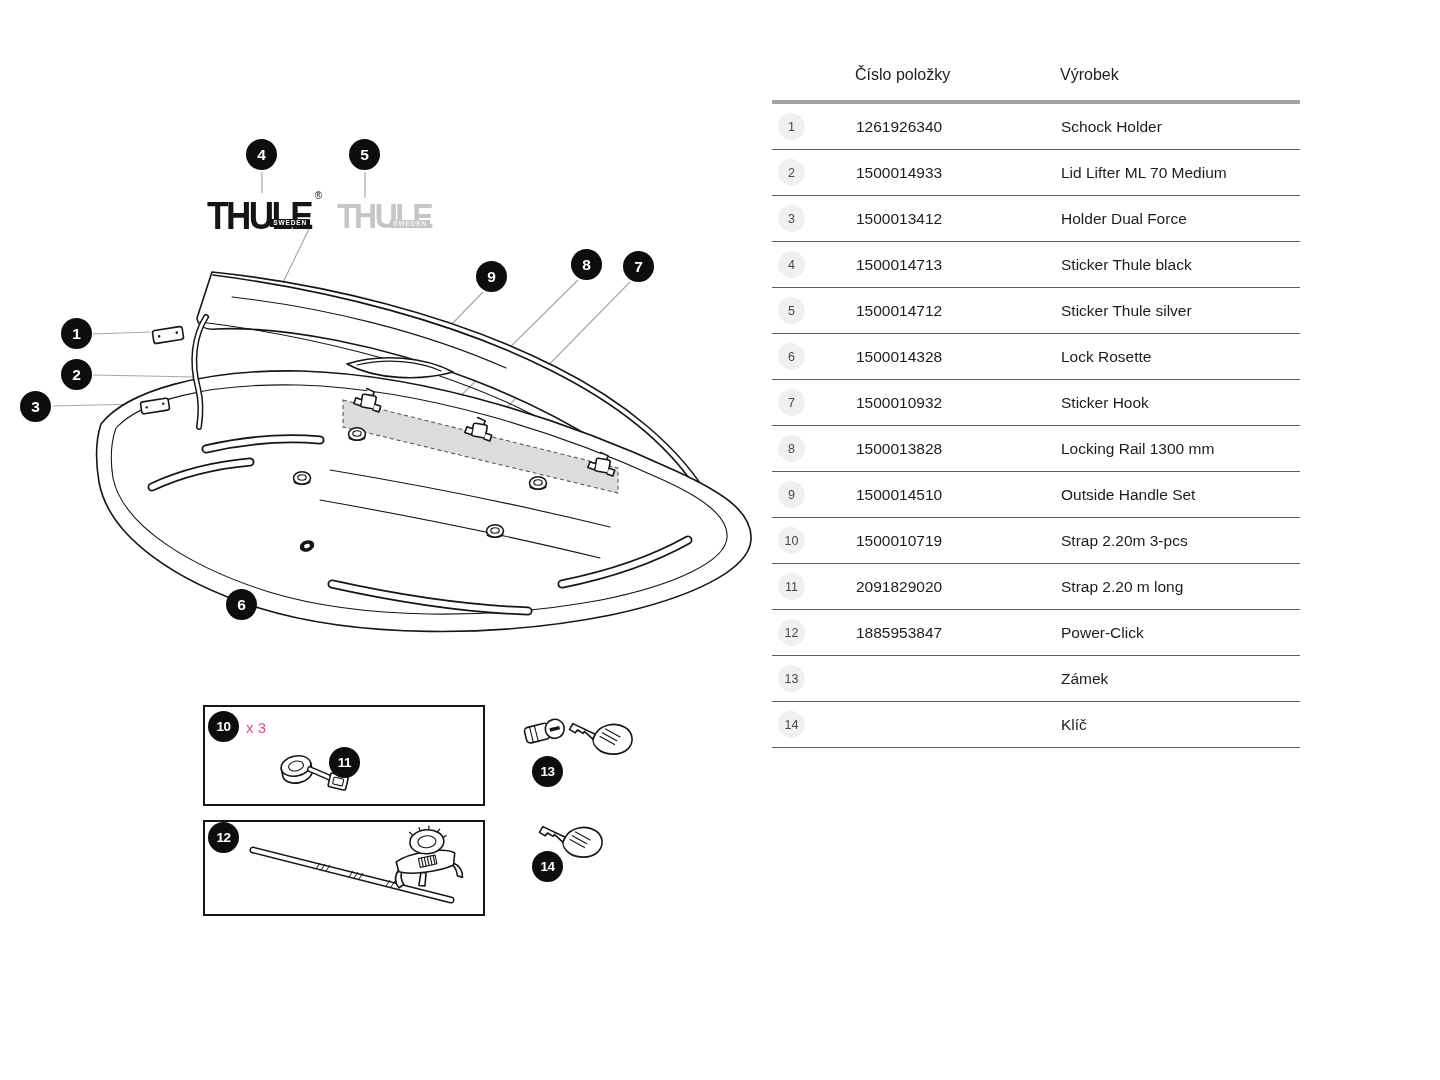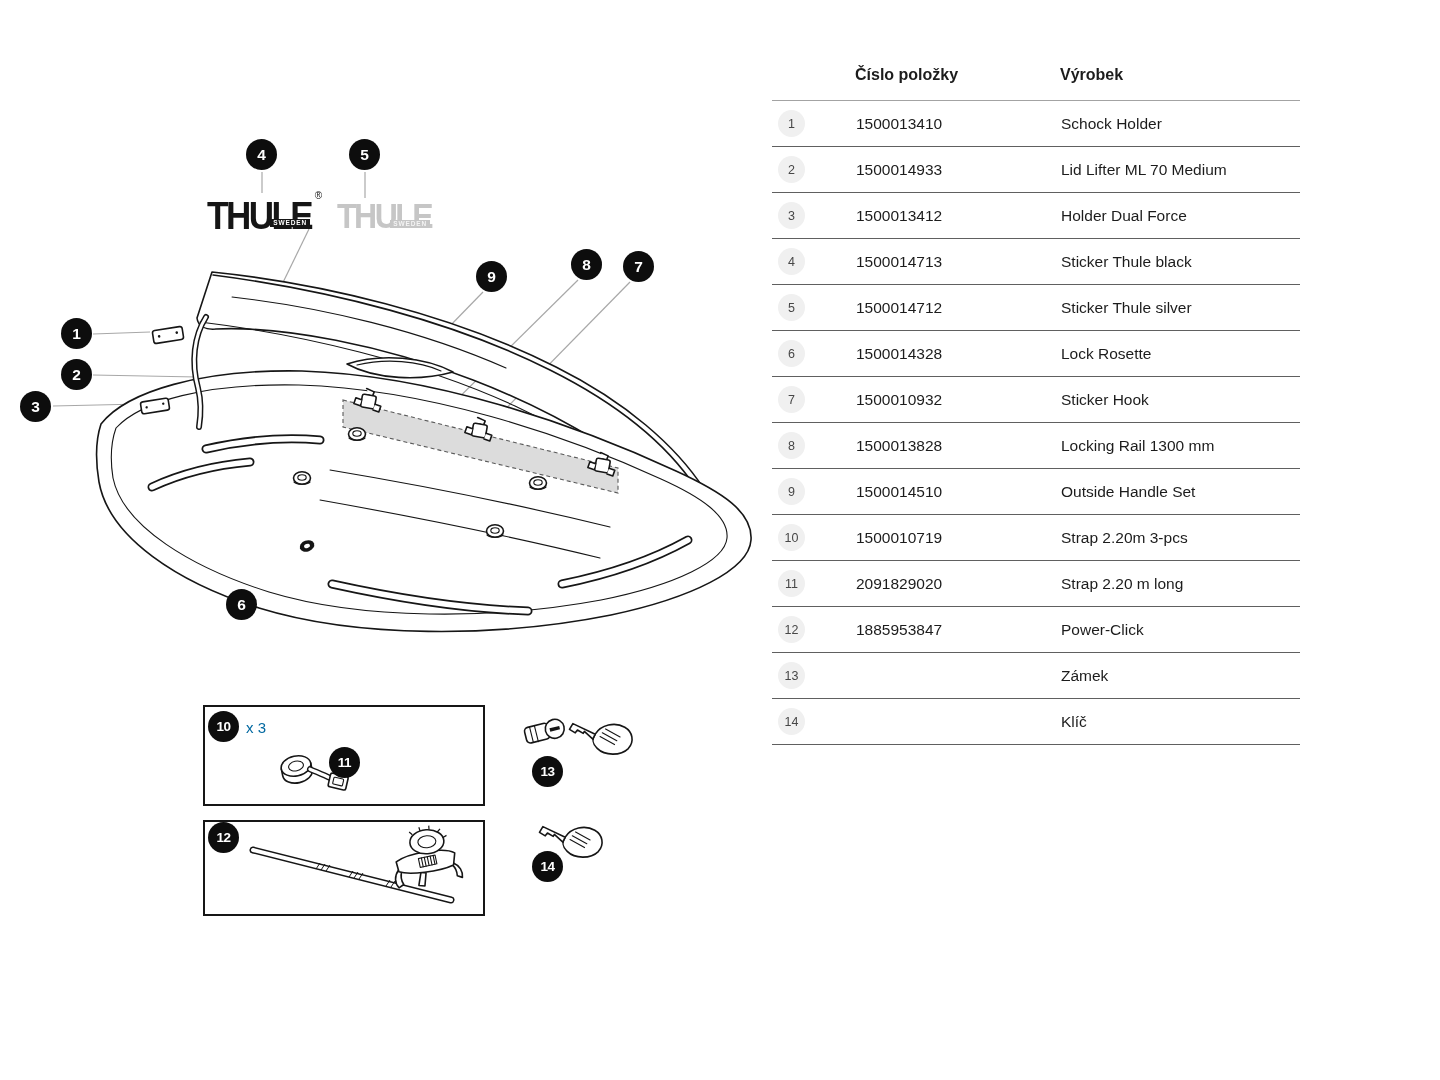--- a/index.html
+++ b/index.html
@@ -36,28 +36,28 @@
   .logo-silver { left:326px; top:198px; }
   .logo-silver .logo-word { font-size:32px; color:#c6c6c6; }
   .logo-reg { position:absolute; right:-11px; top:-4px; font-size:10px; color:#151515; }
   .logo-sweden {
     position:absolute; font-weight:bold; font-size:6.5px; letter-spacing:0.9px;
     padding:1px 3px; bottom:3px; right:1px;
   }
   .logo-black .logo-sweden { background:#151515; color:#ffffff; }
   .logo-silver .logo-sweden { background:#c6c6c6; color:#f4f4f4; bottom:2px; }
 
-  .qty-label { position:absolute; left:246px; top:719px; font-size:15px; color:#0369a1; }
+  .qty-label { position:absolute; left:246px; top:719px; font-size:15px; color:#ec4899; }
 
   
   .parts-table { position:absolute; left:772px; top:66px; width:528px; }
   .parts-table table { width:100%; border-collapse:collapse; color:#1c1c1c; table-layout:fixed; }
   .parts-table th {
-    text-align:left; vertical-align:top; font-size:16px; font-weight:bold;
-    padding:0 0 16px 0; border-bottom:1px solid #a3a3a3;
+    text-align:left; vertical-align:top; font-size:16px; font-weight:normal;
+    padding:0 0 16px 0; border-bottom:4px solid #a3a3a3;
   }
   .parts-table th.c-badge { width:83px; }
   .parts-table th.c-num { width:205px; }
   .parts-table td {
     height:43px; font-size:15.5px; border-bottom:1px solid #606060; vertical-align:middle;
   }
   .row-badge {
     width:27px; height:27px; border-radius:50%; background:#f0f0f0; color:#474747;
     font-size:12.5px; display:flex; align-items:center; justify-content:center; margin-left:5px;
   }
@@ -270,21 +270,21 @@
           <th class="c-badge"></th>
           <th class="c-num">Číslo položky</th>
           <th>Výrobek</th>
         </tr>
       </thead>
       <tbody>
         <tr>
           <td>
               <div class="row-badge">1</div>
             </td>
-          <td>1500013410</td>
+          <td>1261926340</td>
           <td>Schock Holder</td>
         </tr>
         <tr>
           <td>
               <div class="row-badge">2</div>
             </td>
           <td>1500014933</td>
           <td>Lid Lifter ML 70 Medium</td>
         </tr>
         <tr>

